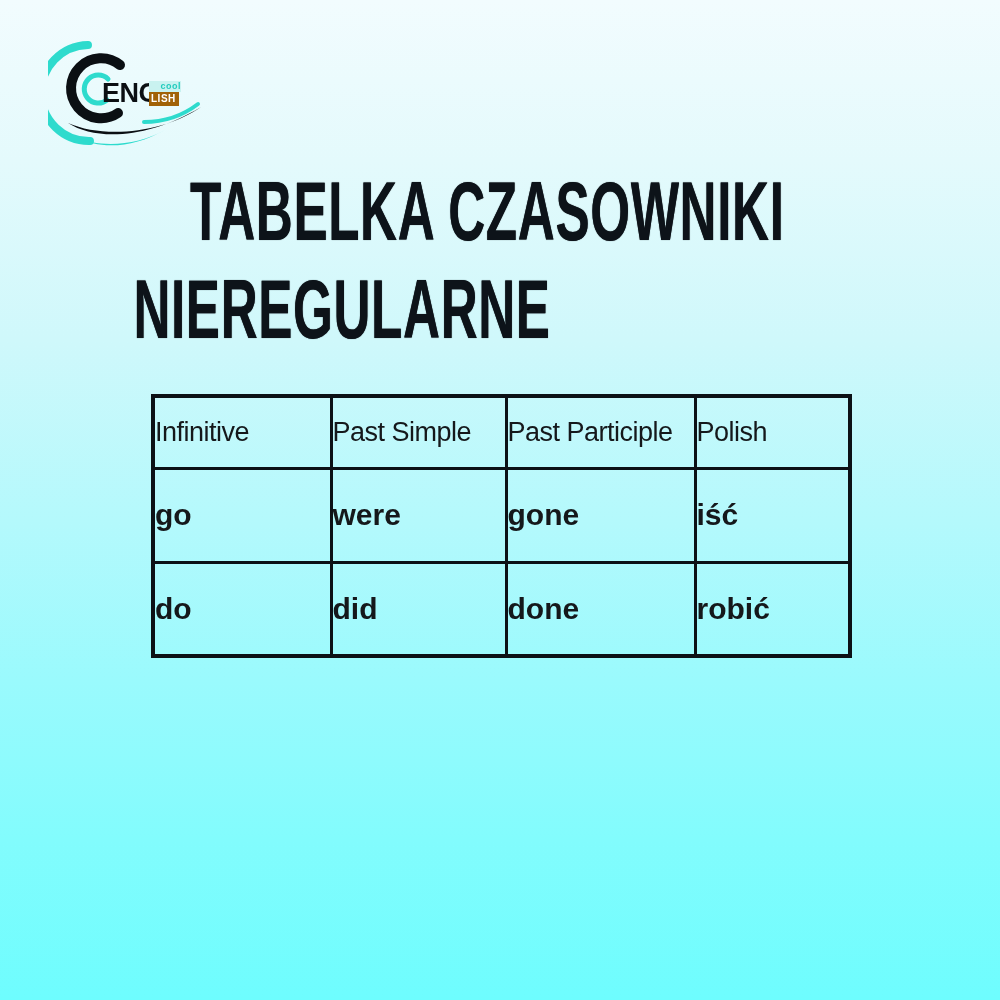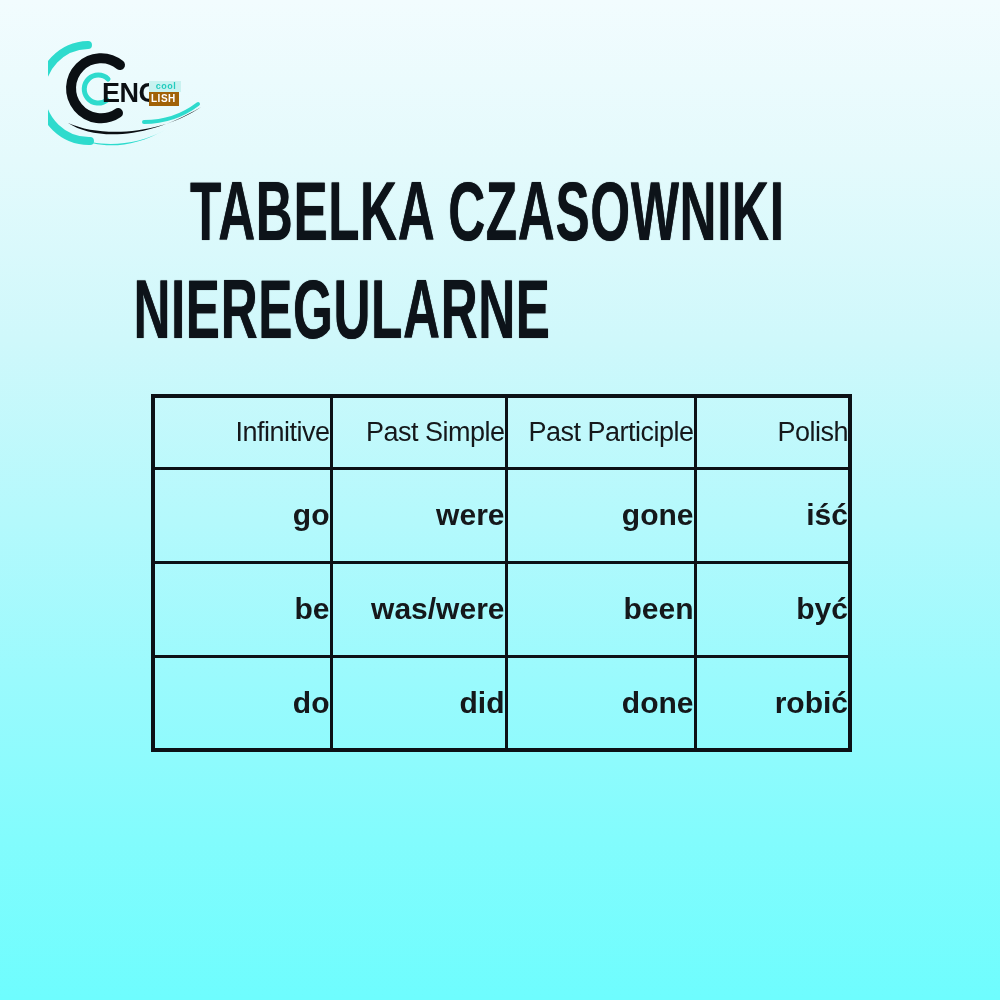--- a/index.html
+++ b/index.html
@@ -17,21 +17,21 @@
   .logo { position:absolute; left:48px; top:33px; width:164px; height:118px; }
   .logo svg { position:absolute; left:0; top:0; }
   .logo-eng {
     position:absolute; left:54px; top:45px;
     font-size:27px; font-weight:900; letter-spacing:-0.5px; color:#0B0F13;
   }
   .logo-cool {
     position:absolute; left:101px; top:48px; width:32px; height:11px;
     background:#C9F2F0; color:#23CCBE;
     font-size:9px; font-weight:900; letter-spacing:0.5px;
-    text-align:center; padding-left:2px; line-height:11px;
+    text-align:right; padding-left:2px; line-height:11px;
   }
   .logo-lish {
     position:absolute; left:101px; top:59px;
     background:#a16207; color:#FFFFFF;
     font-size:10px; font-weight:900; letter-spacing:0.5px;
     padding:0 3px 1px 2px; line-height:13px;
   }
 
   
   .title { position:absolute; top:162px; left:0; width:1000px; text-align:left; }
@@ -46,21 +46,21 @@
   }
 
   
   .verb-table {
     position:absolute; left:151px; top:394px;
     border-collapse:collapse; table-layout:fixed;
     border:4px solid #0C1116;
   }
   .verb-table th, .verb-table td {
     border:3px solid #0C1116;
-    text-align:right; vertical-align:middle;
+    text-align:left; vertical-align:middle;
     white-space:nowrap; overflow:hidden;
     color:#15181B;
     background:transparent;
   }
   .verb-table th {
     height:72px; font-size:27px; font-weight:400; letter-spacing:-0.5px;
   }
   .verb-table td {
     height:94px; font-size:30px; font-weight:700; letter-spacing:0;
   }
@@ -117,25 +117,19 @@
     </tr>
   </thead>
   <tbody>
     <tr>
       <td>go</td>
       <td>were</td>
       <td>gone</td>
       <td>iść</td>
     </tr>
     <tr>
-      <td>be</td>
-      <td>was/were</td>
-      <td>been</td>
-      <td>być</td>
-    </tr>
-    <tr>
       <td>do</td>
       <td>did</td>
       <td>done</td>
       <td>robić</td>
     </tr>
   </tbody>
 </table>
 
 </body></html>

